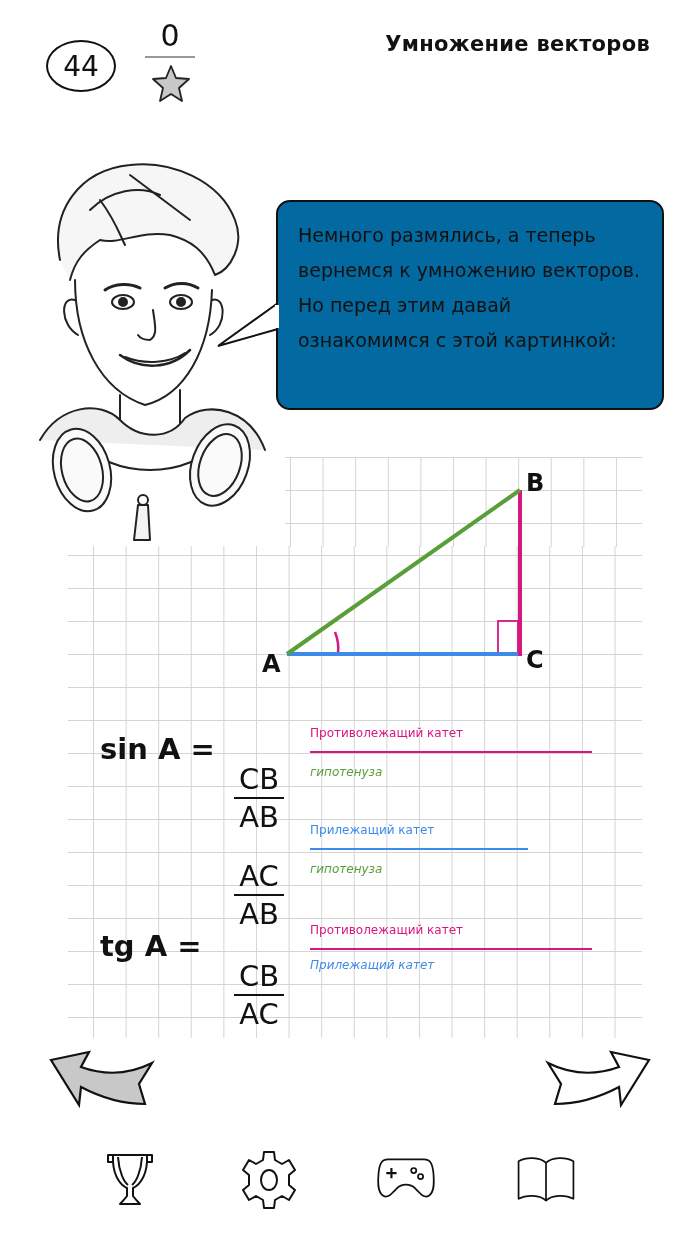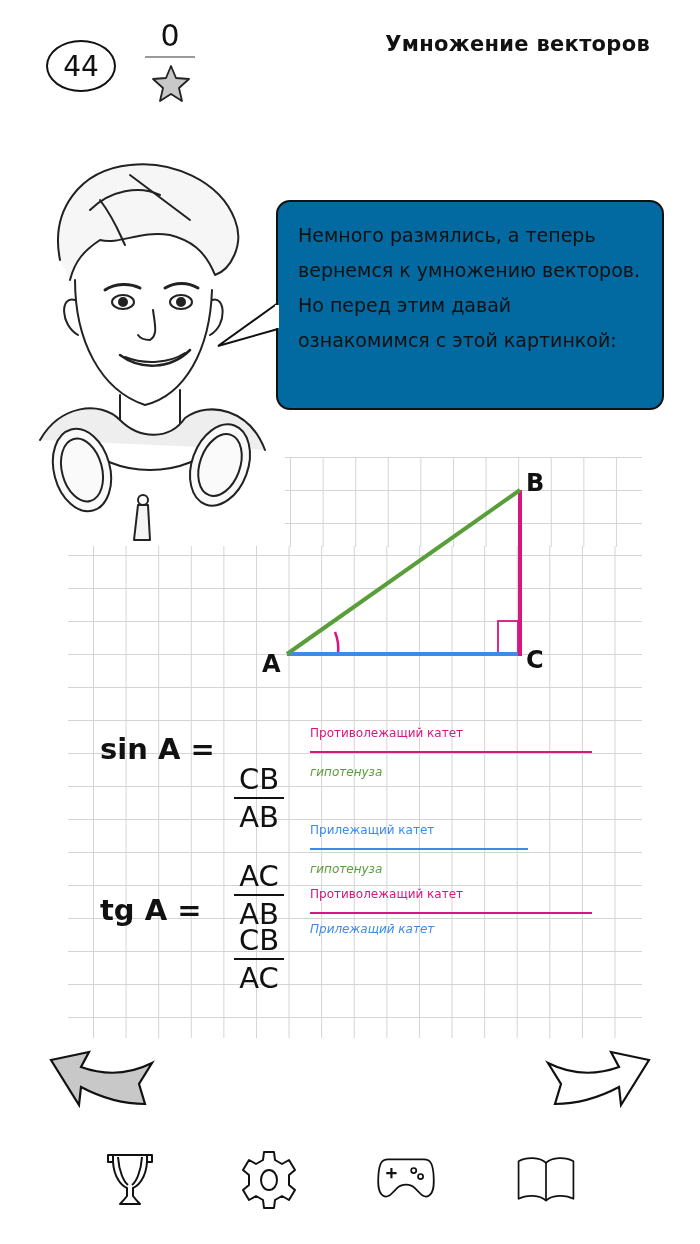--- a/index.html
+++ b/index.html
@@ -177,21 +177,21 @@
     <span class="bar"></span>
     <span class="den">AB</span>
   </div>
   <div class="words">
     <span class="wn" style="color:#3d8ae8;">Прилежащий катет</span>
     <span class="wbar" style="background:#3d8ae8;width:218px;"></span>
     <span class="wd" style="color:#5a9e3a;">гипотенуза</span>
   </div>
 </div>
 
-<div class="abs formula" style="top:879px;">
+<div class="abs formula" style="top:915px;">
   <div class="f-left">tg A =</div>
   <div class="frac">
     <span class="num">CB</span>
     <span class="bar"></span>
     <span class="den">AC</span>
   </div>
   <div class="words">
     <span class="wn" style="color:#d6177f;">Противолежащий катет</span>
     <span class="wbar" style="background:#d6177f;width:282px;margin-bottom:0;"></span>
     <span class="wd" style="color:#3d8ae8;">Прилежащий катет</span>

